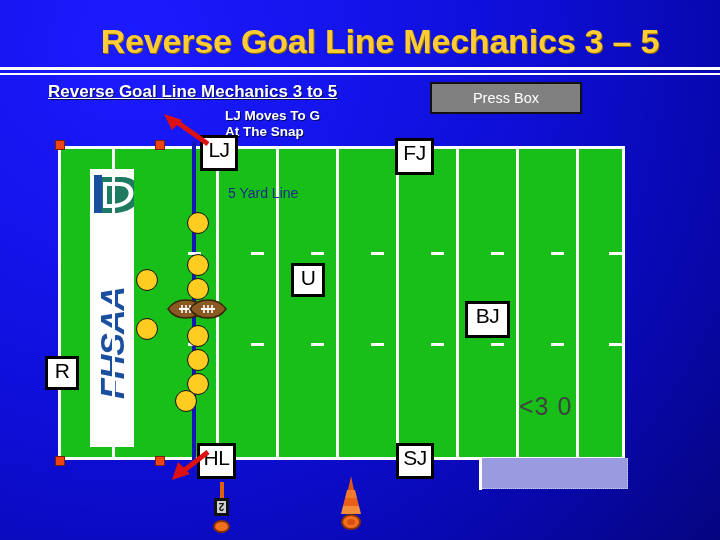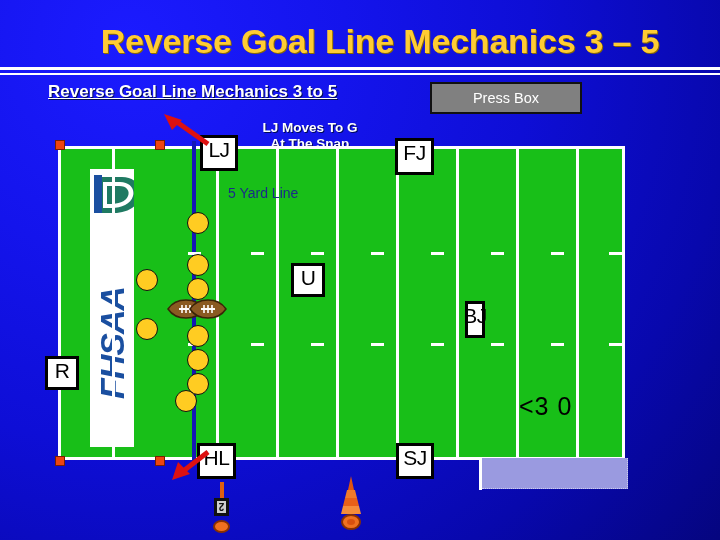--- a/index.html
+++ b/index.html
@@ -37,22 +37,21 @@
 
   
   .subtitle{
     position:absolute;left:48px;top:82px;
     font-size:17px;font-weight:bold;color:#ffffff;
     text-decoration:underline;
     white-space:nowrap;
     text-shadow:1px 1px 0 #000a55;
   }
   .snap-note{
-    position:absolute;left:225px;top:120px;width:170px;
-    text-align:center;
+    position:absolute;left:225px;top:108px;width:170px;
     font-size:13.5px;font-weight:bold;color:#ffffff;line-height:1.18;
     text-shadow:1px 1px 0 #000a55;
   }
 
   
   .press-box{
     position:absolute;left:410px;top:82px;width:152px;height:32px;
     background:#808080;border:2px solid #111111;
     color:#ffffff;font-size:14.5px;font-weight:normal;
     display:flex;align-items:center;justify-content:center;
@@ -105,21 +104,21 @@
     font-size:14px;font-weight:normal;color:#1b2a8a;
     white-space:nowrap;
   }
   .hl-note{
     position:absolute;left:175px;top:243px;width:260px;
     text-align:center;font-size:13.5px;font-weight:bold;color:#ffffff;
     line-height:1.25;text-shadow:1px 1px 0 #0a7a0a;
   }
   .yard-number{
     position:absolute;left:458px;top:243px;
-    font-size:25px;color:#000000;letter-spacing:1px;
+    font-size:25px;color:#404040;letter-spacing:1px;
     white-space:nowrap;
     text-align:center;
   }
 
   
   .official{
     position:absolute;background:#ffffff;border:3px solid #000000;
     display:flex;justify-content:center;
     font-size:21px;font-weight:normal;color:#000000;
     box-sizing:border-box;letter-spacing:-0.5px;
@@ -279,21 +278,21 @@
   <div id="official-layer">
       <div class="official" style="left: 200px; top: 135px; width: 38px; height: 36px;">
         <span>LJ</span>
       </div>
       <div class="official" style="left: 395px; top: 138px; width: 39px; height: 37px;">
         <span>FJ</span>
       </div>
       <div class="official" style="left: 291px; top: 263px; width: 34px; height: 34px;">
         <span>U</span>
       </div>
-      <div class="official" style="left: 465px; top: 301px; width: 20px; height: 37px;">
+      <div class="official" style="left: 465px; top: 301px; width: 45px; height: 37px;">
         <span>BJ</span>
       </div>
       <div class="official" style="left: 45px; top: 356px; width: 34px; height: 34px;">
         <span>R</span>
       </div>
       <div class="official" style="left: 197px; top: 443px; width: 39px; height: 36px;">
         <span>HL</span>
       </div>
       <div class="official" style="left: 396px; top: 443px; width: 38px; height: 36px;">
         <span>SJ</span>

